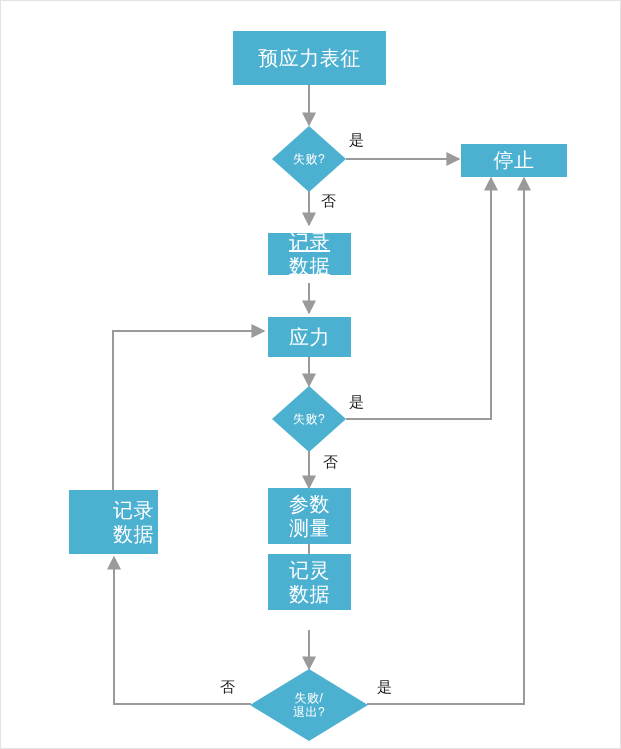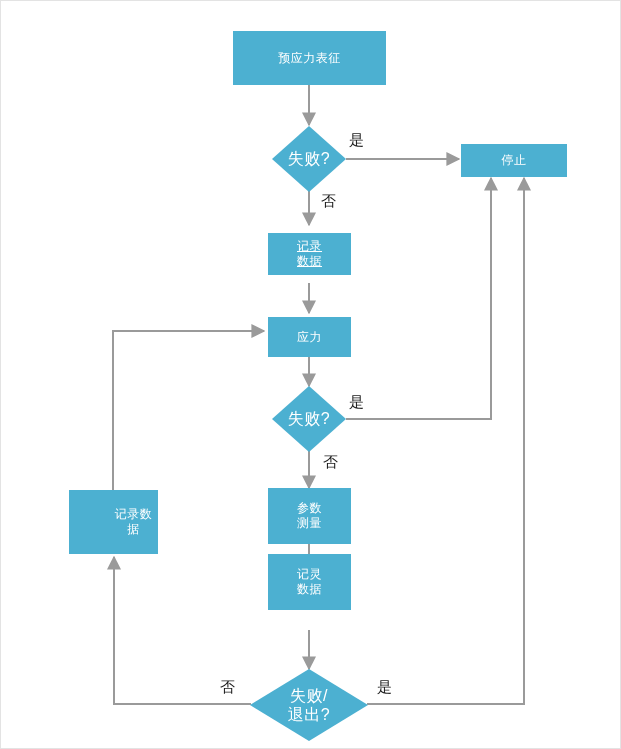--- a/index.html
+++ b/index.html
@@ -27,21 +27,21 @@
     height: 749px;
   }
   .node {
     position: absolute;
     box-sizing: border-box;
     display: flex;
     align-items: center;
     justify-content: center;
     text-align: center;
     color: #ffffff;
-    font-size: 12px;
+    font-size: 20px;
     line-height: 1.22;
     letter-spacing: 0.5px;
     white-space: pre-line;
     z-index: 3;
   }
   .proc {
     background: #4CB0D1;
     border: 1px solid #4CB0D1;
   }
   .decision-wrap {
@@ -58,21 +58,21 @@
   .decision-label {
     position: absolute;
     left: 0;
     top: 0;
     width: 100%;
     height: 100%;
     display: flex;
     align-items: center;
     justify-content: center;
     color: #ffffff;
-    font-size: 16px;
+    font-size: 12px;
     line-height: 1.2;
     text-align: center;
     white-space: pre-line;
     letter-spacing: 0.5px;
   }
   .edge-label {
     position: absolute;
     color: #1a1a1a;
     font-size: 15px;
     line-height: 1;

